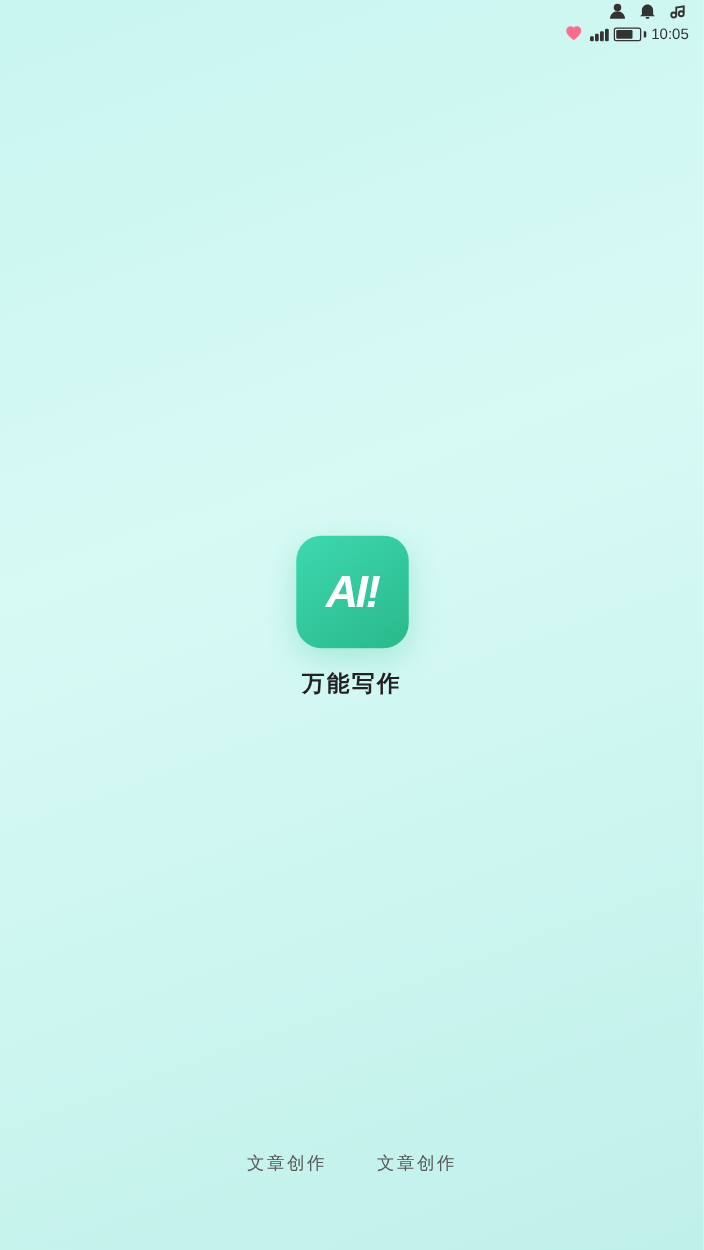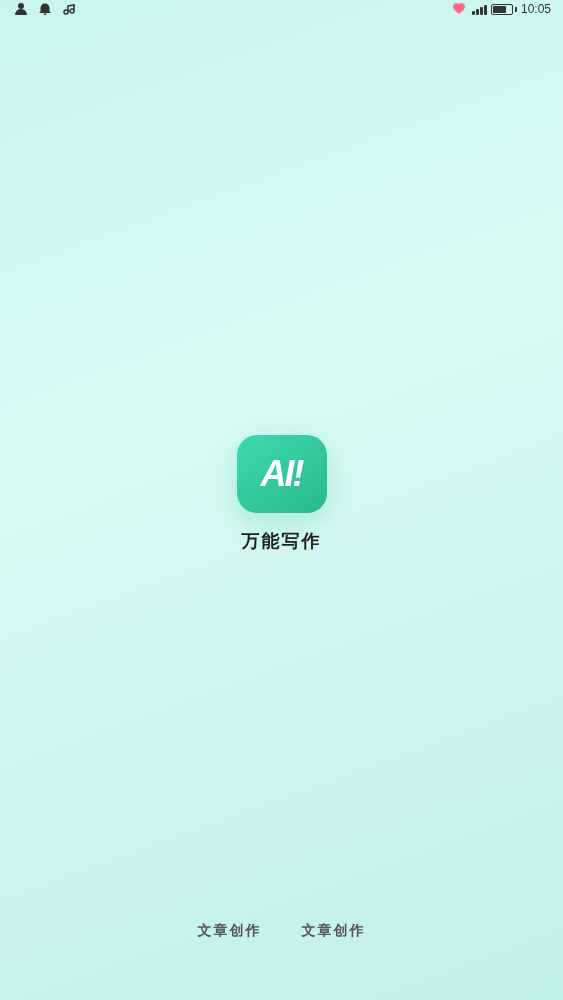--- a/index.html
+++ b/index.html
@@ -18,24 +18,25 @@
     }
 
     
     .status-bar {
       position: absolute;
       top: 0;
       left: 0;
       right: 0;
       height: 28px;
       display: flex;
-      align-items: flex-start;
+      align-items: flex-end;
       justify-content: space-between;
       padding: 0 12px;
       z-index: 10;
+      flex-direction: column;
     }
 
     .status-bar-left {
       display: flex;
       align-items: center;
       gap: 6px;
     }
 
     .status-bar-right {
       display: flex;
@@ -60,21 +61,21 @@
       left: 50%;
       transform: translate(-50%, -55%);
       display: flex;
       flex-direction: column;
       align-items: center;
       gap: 16px;
     }
 
     .app-icon {
       width: 90px;
-      height: 78px;
+      height: 90px;
       border-radius: 20px;
       background: linear-gradient(145deg, #3dd9b0, #2ab88a);
       display: flex;
       align-items: center;
       justify-content: center;
       box-shadow: 0 8px 24px rgba(60, 200, 160, 0.3);
     }
 
     .app-icon-text {
       font-size: 36px;
@@ -94,21 +95,20 @@
     
     .bottom-nav {
       position: absolute;
       bottom: 60px;
       left: 0;
       right: 0;
       display: flex;
       align-items: center;
       justify-content: center;
       gap: 40px;
-      font-weight: bold;
     }
 
     .bottom-nav-item {
       font-size: 14px;
       color: #555;
       letter-spacing: 2px;
     }
 
     
     .signal-bars {

